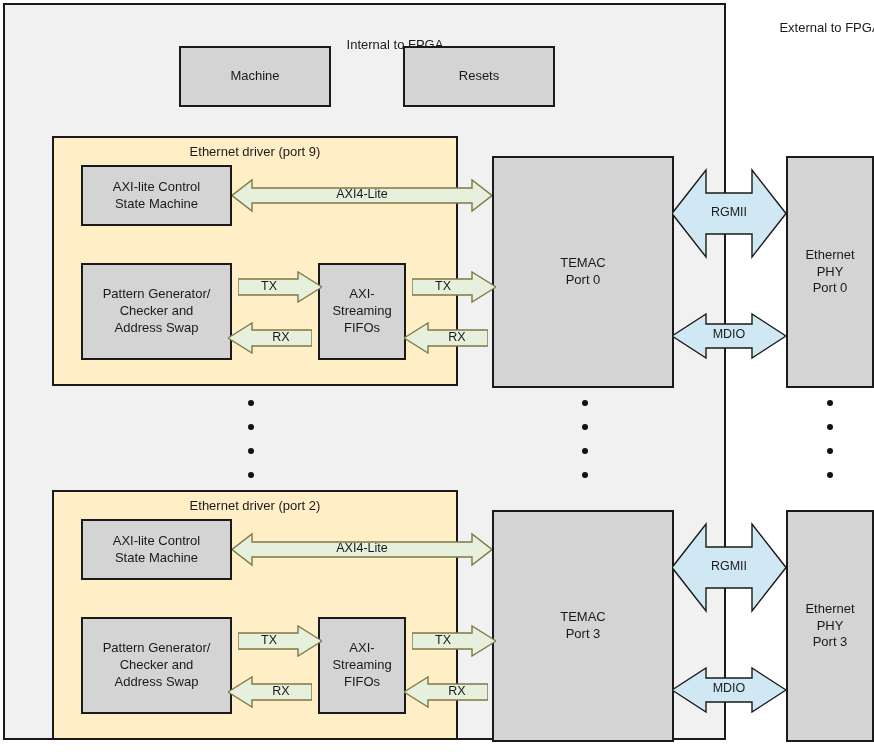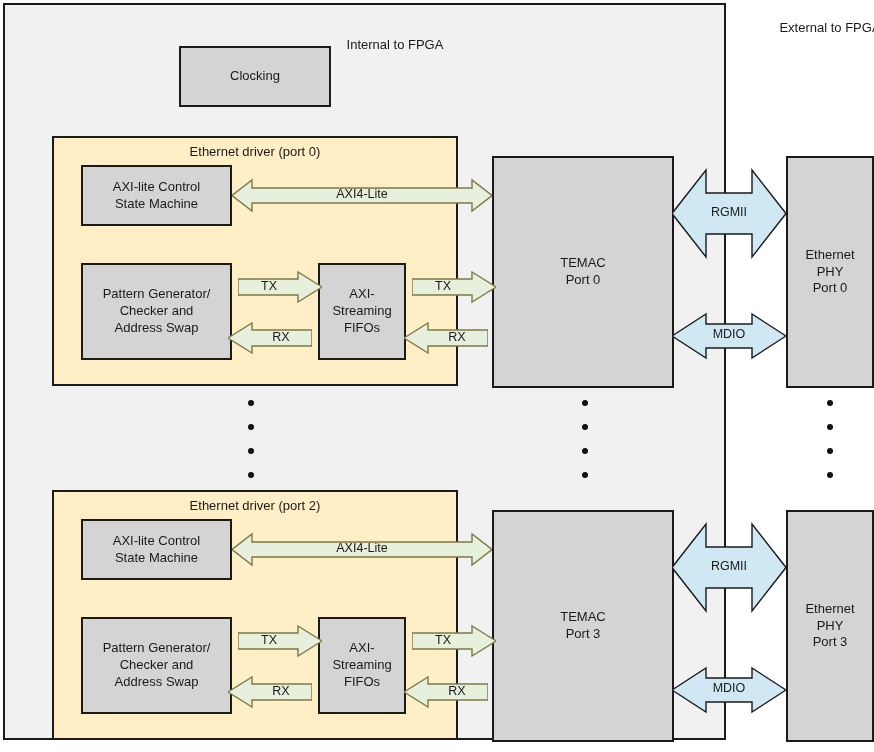--- a/index.html
+++ b/index.html
@@ -117,26 +117,29 @@
 
 <div id="canvas">
 
   <div class="fpga-region"></div>
 
   <div class="region-label" id="internal-label">Internal to FPGA</div>
 
   <div class="region-label" id="external-label">External to FPGA</div>
 
   <div class="block" style="left:179px; top:46px; width:152px; height:61px;">
-    <span>Clocking</span>
-  </div>
-
+    <span>Machine</span>
+  </div>
+
+  <div class="block" style="left:403px; top:46px; width:152px; height:61px;">
+    <span>Resets</span>
+  </div>
 
   <div class="driver-box" style="top:136px; height:250px;">
-    <div class="driver-title">Ethernet driver (port 0)</div>
+    <div class="driver-title">Ethernet driver (port 9)</div>
   </div>
 
   <div class="block" style="left:81px; top:165px; width:151px; height:61px; flex-direction:column;">
     <span>AXI-lite Control</span>
     <span>State Machine</span>
   </div>
 
   <div class="arrow" style="left:232px; top:177px; width:260px; height:37px;">
     <svg viewBox="0 0 260 37" preserveAspectRatio="none">
       <polygon points="0,18.5 20,3 20,11 240,11 240,3 260,18.5 240,34 240,26 20,26 20,34" fill="#e7efdd" stroke="#7d7a45" stroke-width="1.4"></polygon>

